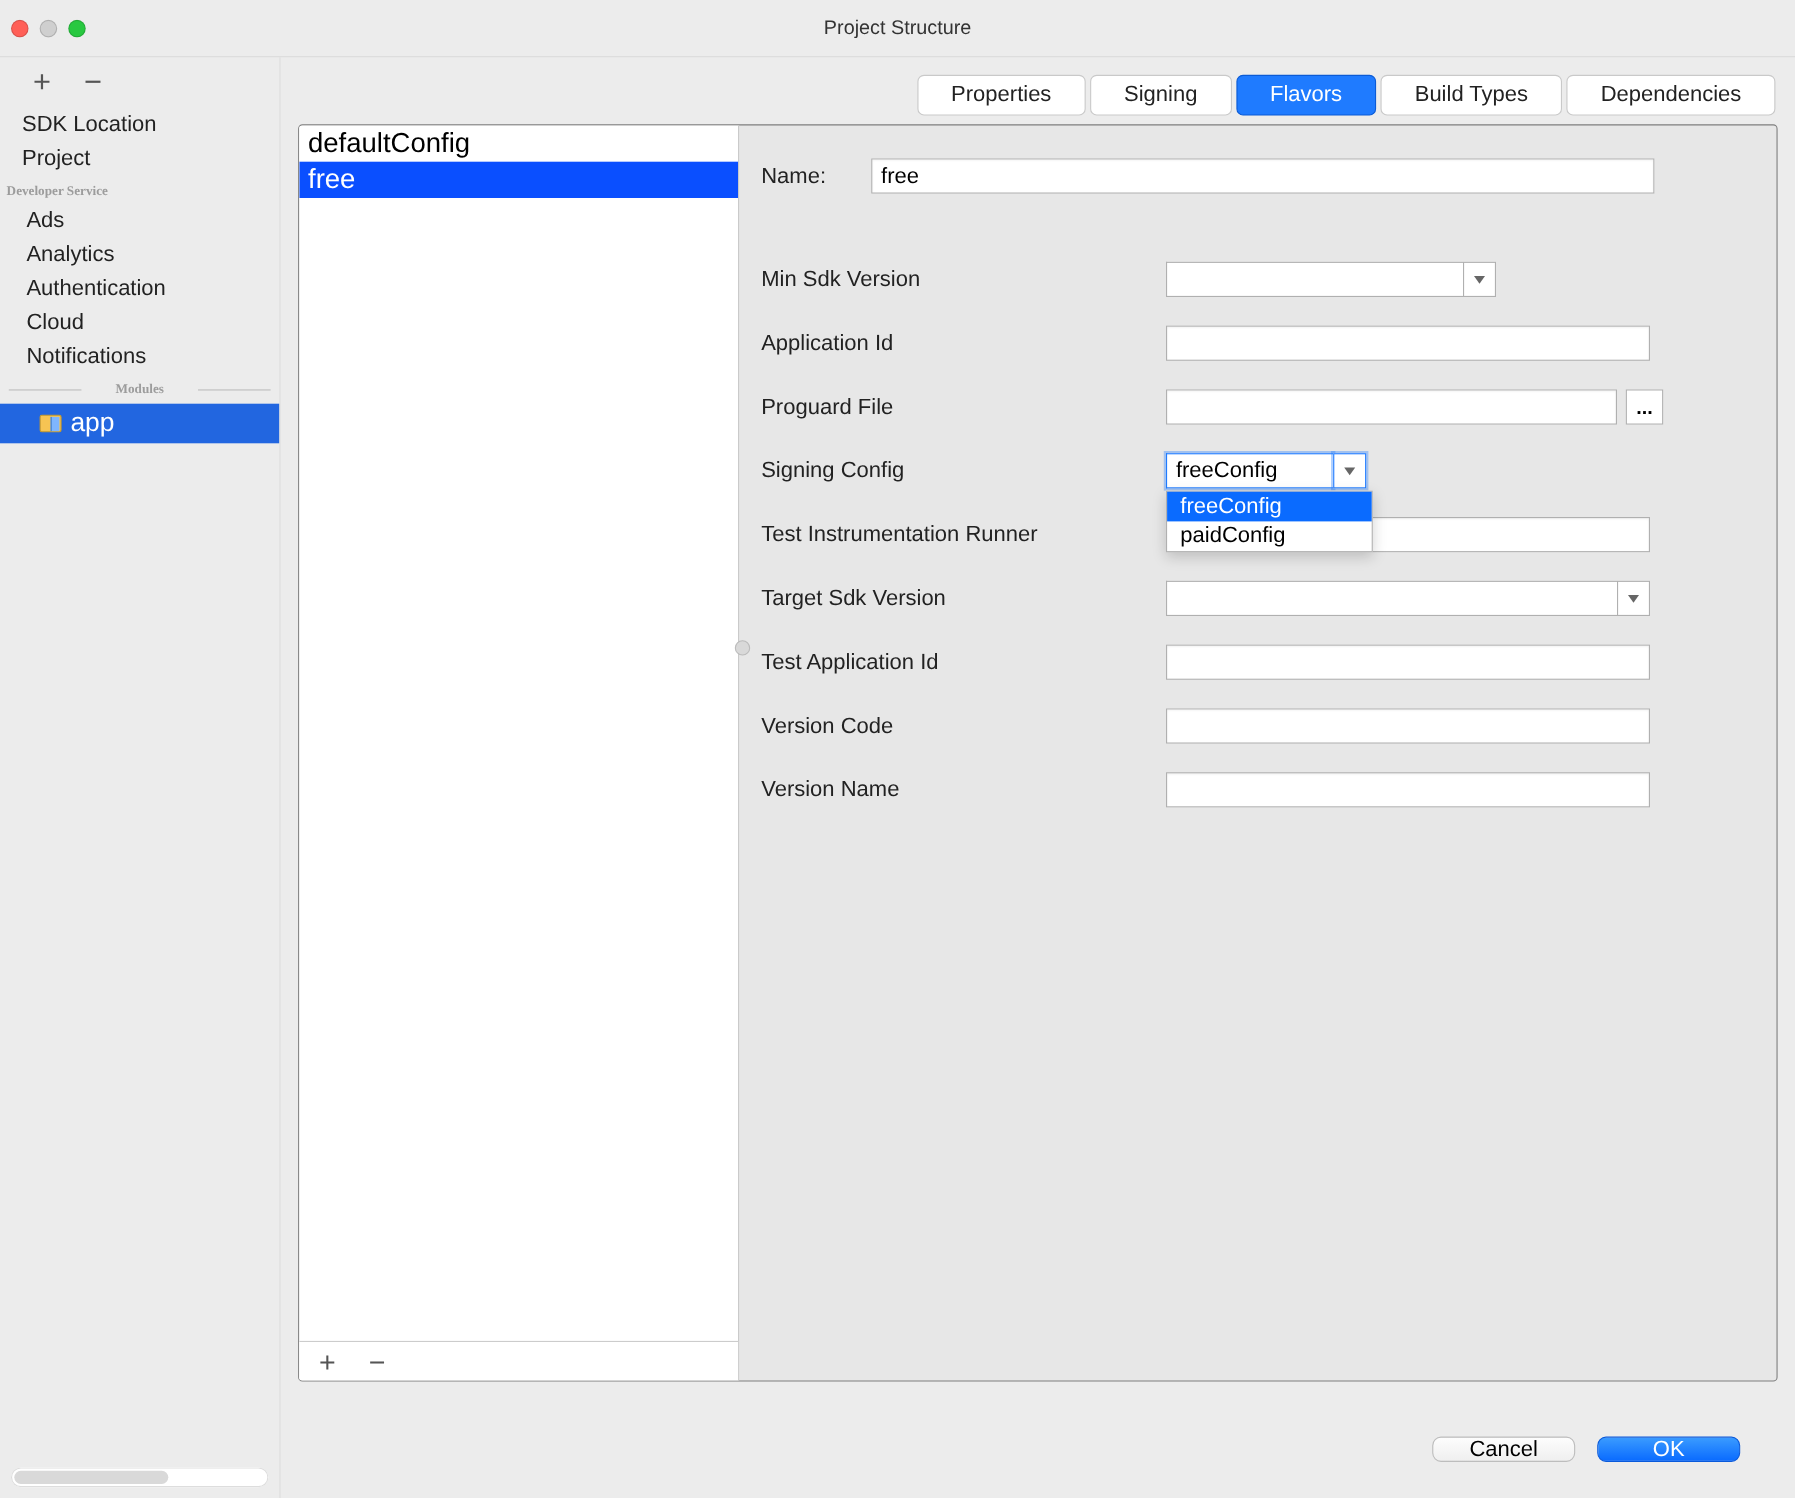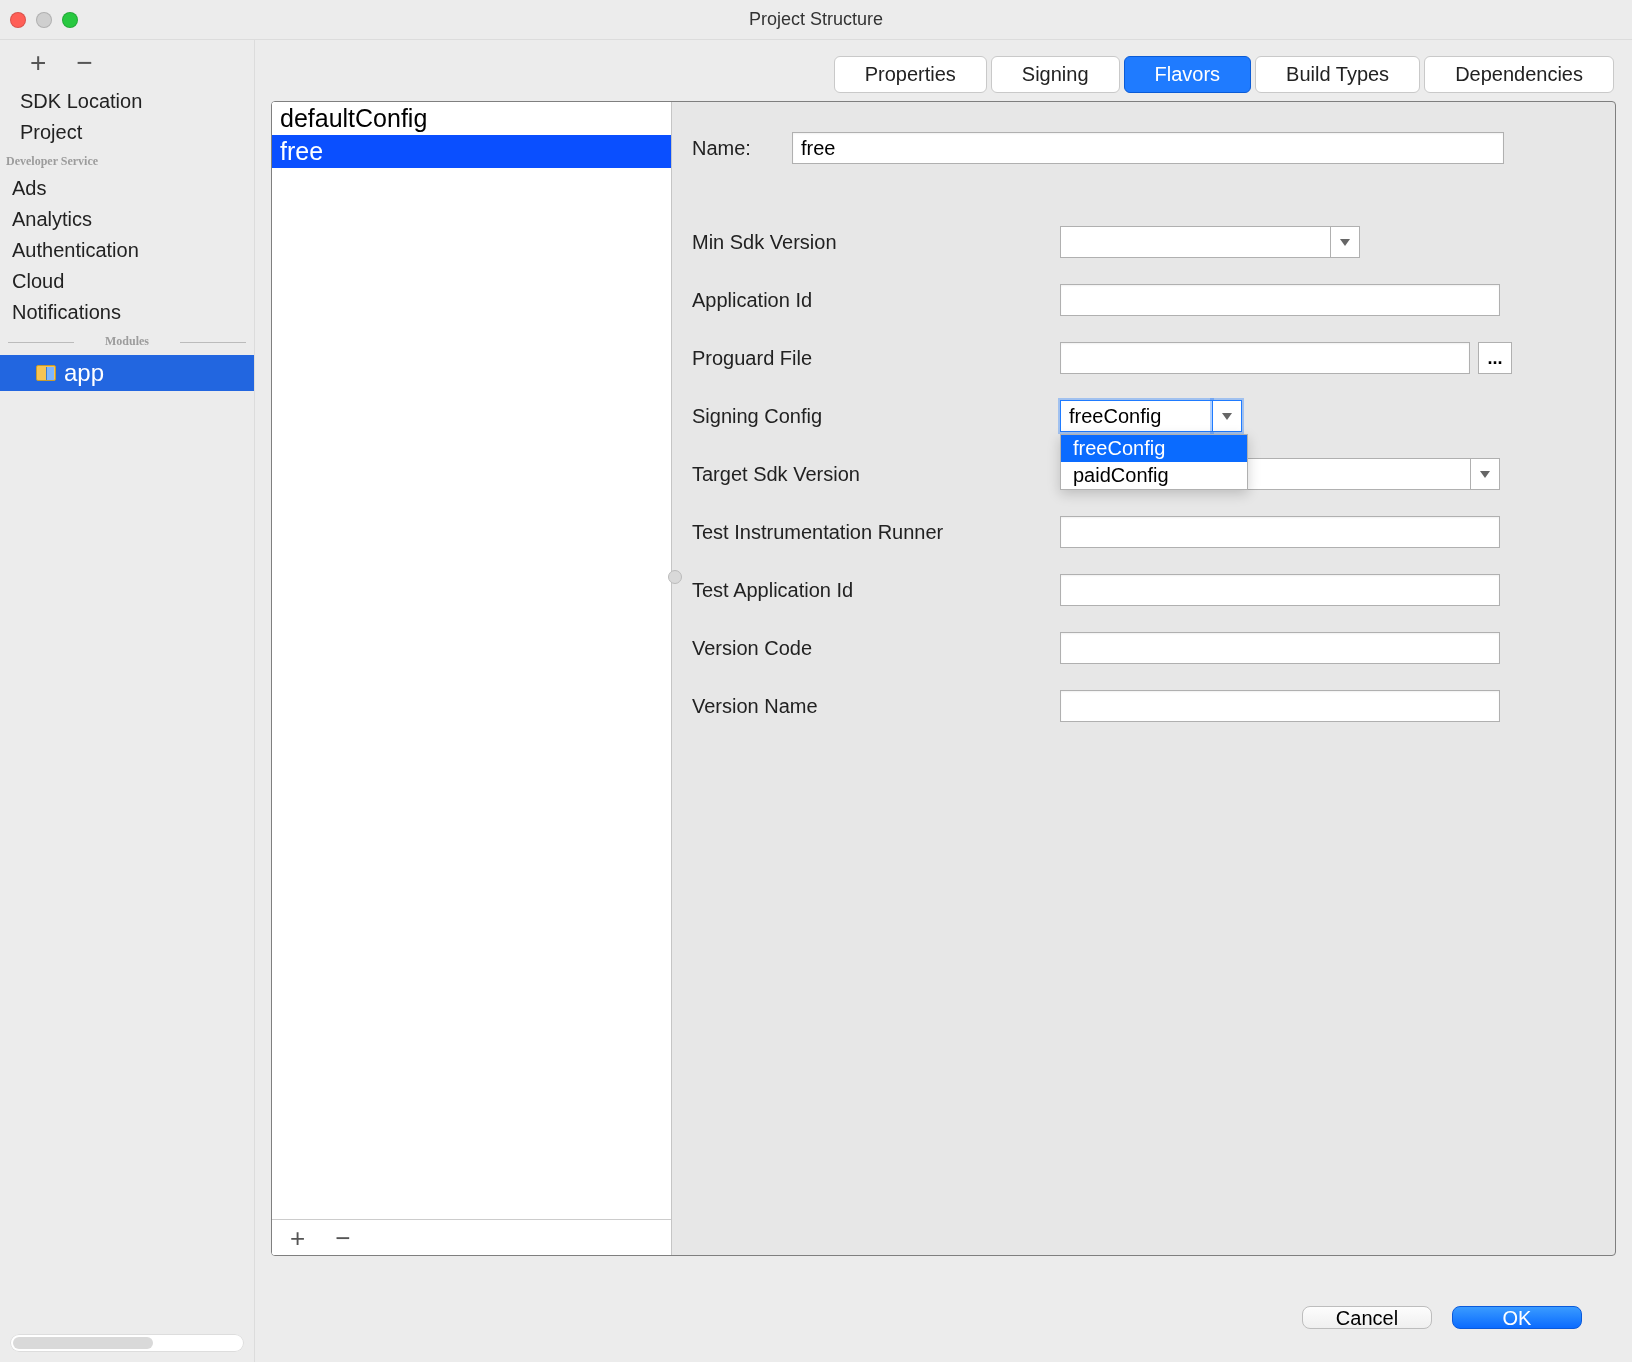--- a/index.html
+++ b/index.html
@@ -1,37 +1,37 @@
 <!DOCTYPE html>
 <html><head>
 <meta charset="utf-8">
 <style>
   * { box-sizing: border-box; margin: 0; padding: 0; }
   html, body { width: 1632px; height: 1362px; font-family: "Helvetica Neue", Arial, sans-serif; font-size: 18px; color: #000; background: #ececec; }
   body { display: flex; flex-direction: column; }
 
   
-  .titlebar { height: 40px; background: #ececec; display: flex; align-items: center; padding: 0 10px; position: relative; border-bottom: 1px solid #dcdcdc; }
+  .titlebar { height: 52px; background: #ececec; display: flex; align-items: center; padding: 0 10px; position: relative; border-bottom: 1px solid #dcdcdc; }
   .traffic { display: flex; gap: 10px; }
   .traffic .dot { width: 16px; height: 16px; border-radius: 50%; border: 1px solid rgba(0,0,0,.15); }
   .dot.red { background: #ff5f57; }
   .dot.grey { background: #cfcfcf; }
   .dot.green { background: #28c840; }
   .win-title { position: absolute; left: 0; right: 0; text-align: center; color: #333; font-size: 18px; }
 
   
   .content { flex: 1; display: flex; }
 
   
   .sidebar { width: 255px; background: #ececec; border-right: 1px solid #dcdcdc; display: flex; flex-direction: column; }
   .sb-toolbar { height: 46px; display: flex; align-items: center; padding-left: 30px; gap: 30px; }
   .pm-btn { font-size: 28px; font-weight: 300; color: #555; cursor: pointer; user-select: none; line-height: 1; }
   .sb-list { flex: 1; overflow: hidden; }
   .sb-item { padding: 4px 10px 4px 20px; font-size: 20px; color: #222; cursor: default; }
-  .sb-item.sub { padding-left: 12px; }
+  .sb-item.sub { padding-left: 24px; }
   .sb-section { padding: 6px 0 4px 6px; color: #9c9c9c; font-weight: 600; font-size: 12px; font-family: Liberation Serif, serif; }
   .sb-section.modules { text-align: center; padding: 6px 0; position: relative; color: #9c9c9c; font-weight: 600; }
   .sb-section.modules::before, .sb-section.modules::after {
     content: ""; position: absolute; top: 50%; width: 26%; border-top: 1px solid #bbb;
   }
   .sb-section.modules::before { left: 8px; }
   .sb-section.modules::after  { right: 8px; }
   .sb-module { display: flex; align-items: center; gap: 8px; padding: 4px 10px 4px 36px; font-size: 24px; color: #fff; background: #2266e0; }
   .sb-module .folder-icon { width: 20px; height: 16px; background: #f6c453; border: 1px solid #c89a2d; border-radius: 2px; position: relative; display: inline-block; }
   .sb-module .folder-icon::before { content:""; position:absolute; right:1px; top:1px; width:7px; height:13px; background:#7fb6ff; border-left:1px solid #3d7ccc; }
@@ -200,32 +200,32 @@
               <div class="cbtn"></div>
             </div>
             <div class="dropdown">
               <div class="opt sel">freeConfig</div>
               <div class="opt">paidConfig</div>
             </div>
           </div>
         </div>
 
         <div class="frow">
+          <div class="flabel">Test Instrumentation Runner</div>
+          <input class="text-input med" value="" style="">
+        </div>
+
+        <div class="frow">
           <div class="flabel">Target Sdk Version</div>
           <div class="combo-wide">
             <input class="ci" value="" style="">
             <div class="cbtn"></div>
           </div>
         </div>
 
-        <div class="frow">
-          <div class="flabel">Test Instrumentation Runner</div>
-          <input class="text-input med" value="" style="">
-        </div>
-
         <div class="frow rel">
           <span class="radio-dot"></span>
           <div class="flabel">Test Application Id</div>
           <input class="text-input med" value="" style="">
         </div>
 
         <div class="frow">
           <div class="flabel">Version Code</div>
           <input class="text-input med" value="" style="">
         </div>

